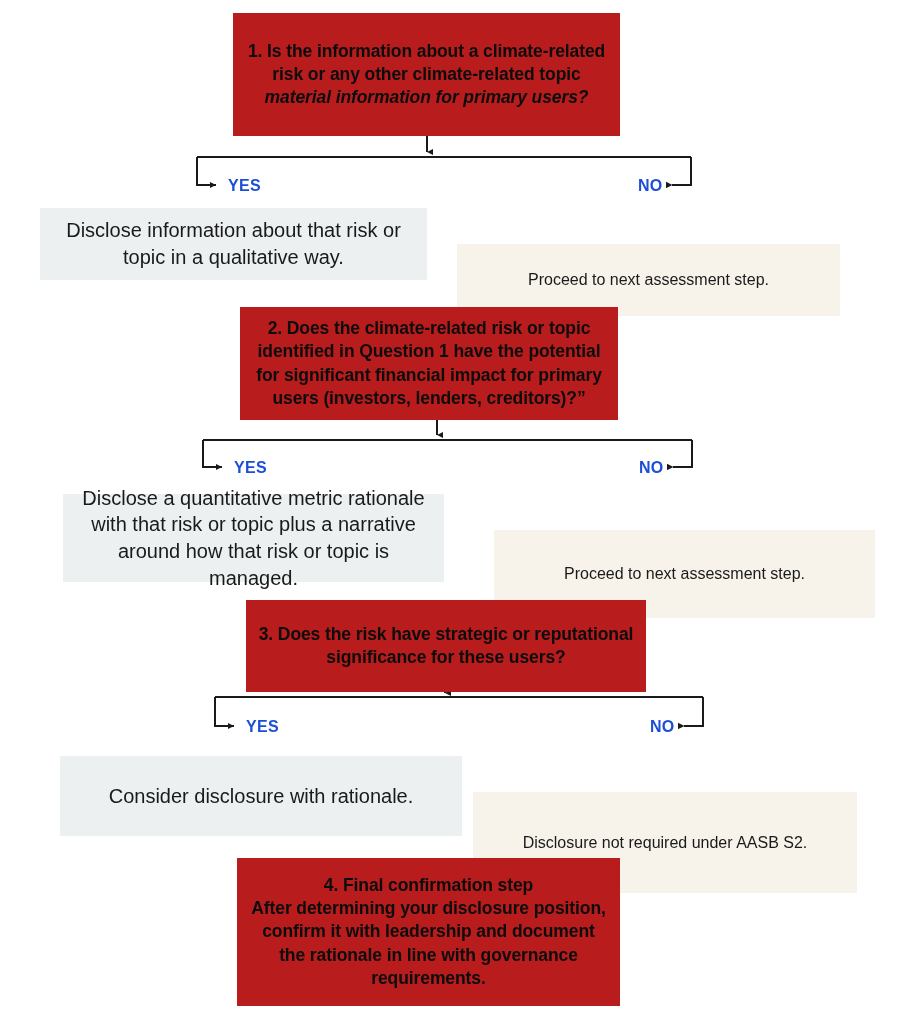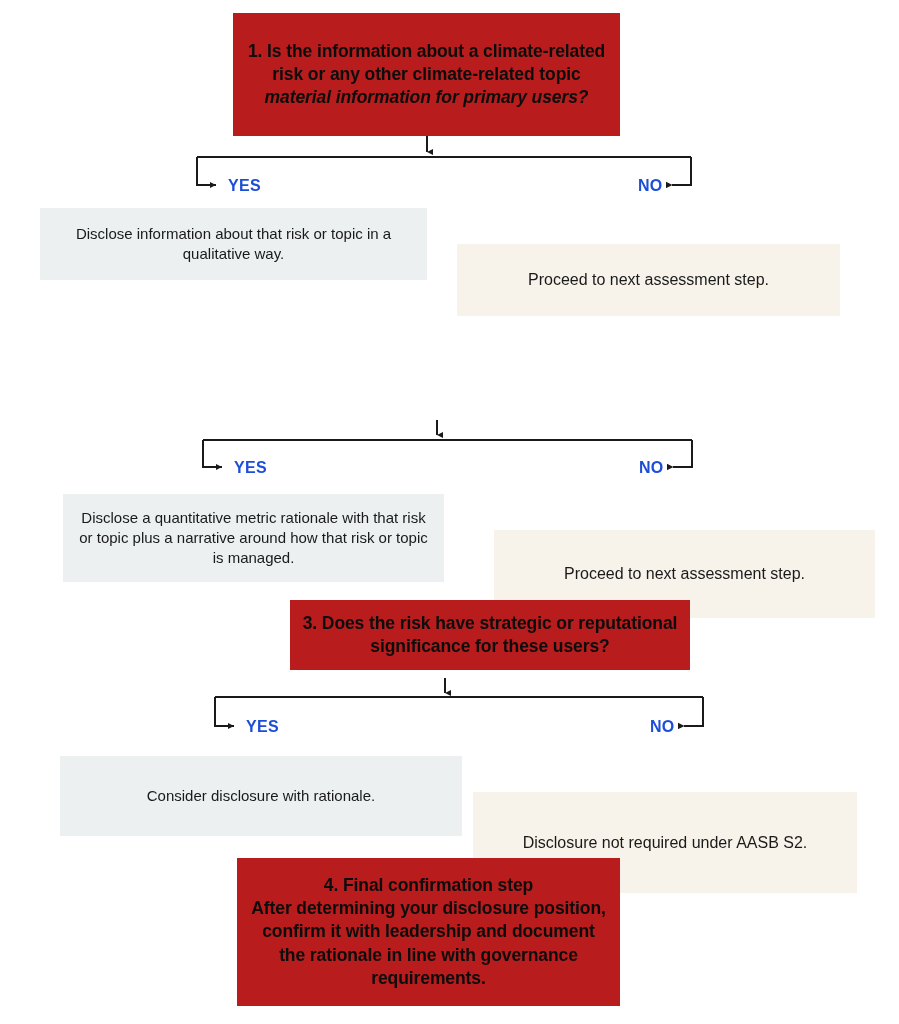--- a/index.html
+++ b/index.html
@@ -43,21 +43,21 @@
     font-weight: bold;
     font-size: 17.5px;
     letter-spacing: -0.1px;
     color: #0d0d0d;
   }
   .question .em {
     font-style: italic;
   }
   .outcome-yes {
     background: #ecf0f1;
-    font-size: 15px;
+    font-size: 20px;
     color: #1a1a1a;
   }
   .outcome-no {
     background: #f7f3ea;
     font-size: 16px;
     color: #1a1a1a;
     margin-top: 36px;
   }
   .branch-label {
     position: absolute;
@@ -126,35 +126,38 @@
   <span class="branch-label" style="left:638px; top:177px;">NO</span>
 
   <div class="node outcome-yes" style="left:40px; top:208px; width:387px; height:72px;">
     <span class="txt">Disclose information about that risk or topic in a qualitative way.</span>
   </div>
 
   <div class="node outcome-no" style="left:457px; top:208px; width:383px; height:72px;">
     <span class="txt">Proceed to next assessment step.</span>
   </div>
 
+  <div class="node question" style="left:240px; top:307px; width:378px; height:113px;">
+    <span class="txt">2. Does the climate-related risk or topic identified in Question 1 have the potential for significant financial impact for primary users (investors, lenders, creditors)?”</span>
+  </div>
 
   <span class="branch-label" style="left:234px; top:459px;">YES</span>
   <span class="branch-label" style="left:639px; top:459px;">NO</span>
 
   <div class="node outcome-yes" style="left:63px; top:494px; width:381px; height:88px;">
     <span class="txt">Disclose a quantitative metric rationale with that risk or topic plus a narrative around how that risk or topic is managed.</span>
   </div>
 
   <div class="node outcome-no" style="left:494px; top:494px; width:381px; height:88px;">
     <span class="txt">Proceed to next assessment step.</span>
   </div>
 
   <div class="node question" style="left:246px; top:682px; width:0px; height:0px;">
   </div>
-  <div class="node question" style="left:246px; top:600px; width:400px; height:70px;margin-left:44px;">
+  <div class="node question" style="left:246px; top:600px; width:400px; height:92px;">
     <span class="txt">3. Does the risk have strategic or reputational significance for these users?</span>
   </div>
 
   <span class="branch-label" style="left:246px; top:718px;">YES</span>
   <span class="branch-label" style="left:650px; top:718px;">NO</span>
 
   <div class="node outcome-yes" style="left:60px; top:756px; width:402px; height:80px;">
     <span class="txt">Consider disclosure with rationale.</span>
   </div>
 

